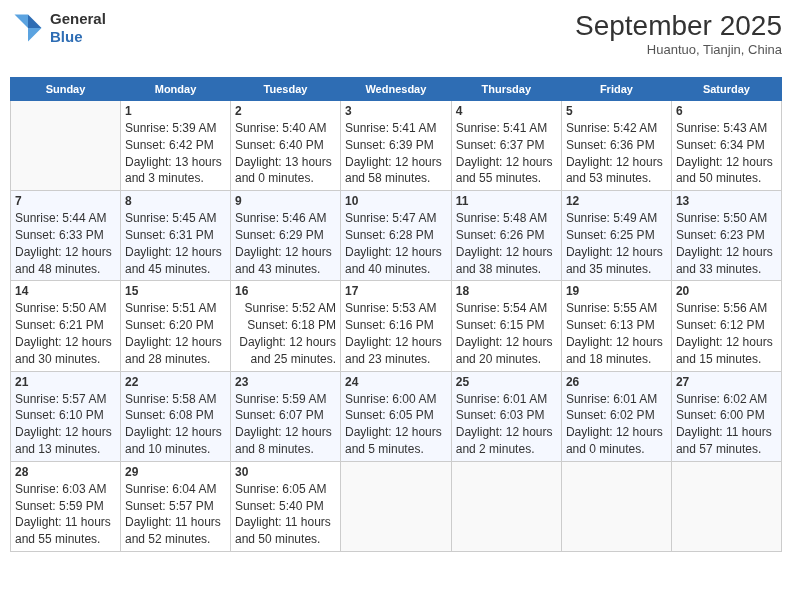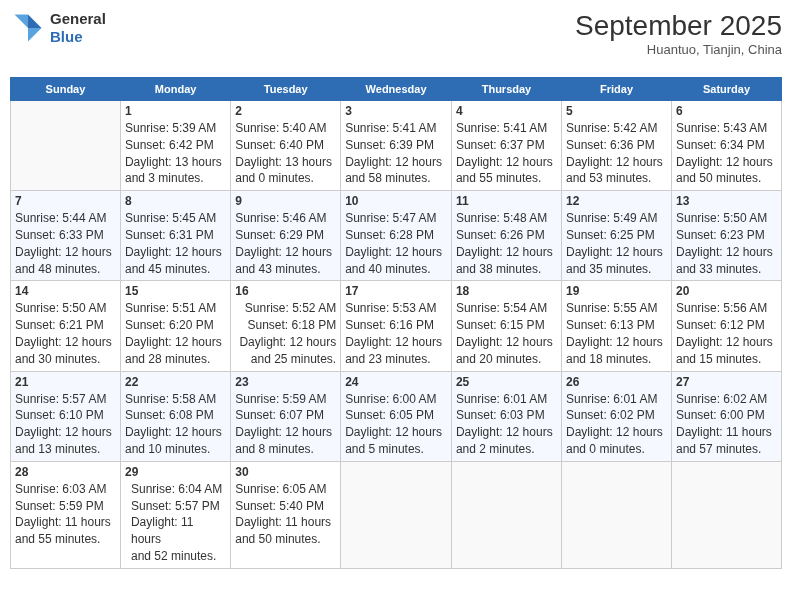--- a/index.html
+++ b/index.html
@@ -331,21 +331,21 @@
       <tr class="last-row">
         <td>
           <span class="day-num">28</span>
           <div class="day-info" style="white-space: pre-line;">Sunrise: 6:03 AM
 Sunset: 5:59 PM
 Daylight: 11 hours
 and 55 minutes.</div>
         </td>
         <td>
           <span class="day-num">29</span>
-          <div class="day-info" style="white-space: pre-line; margin-left: 6px;">Sunrise: 6:04 AM
+          <div class="day-info" style="white-space: pre-line;">Sunrise: 6:04 AM
 Sunset: 5:57 PM
 Daylight: 11 hours
 and 52 minutes.</div>
         </td>
         <td>
           <span class="day-num">30</span>
           <div class="day-info" style="white-space: pre-line;">Sunrise: 6:05 AM
 Sunset: 5:40 PM
 Daylight: 11 hours
 and 50 minutes.</div>

